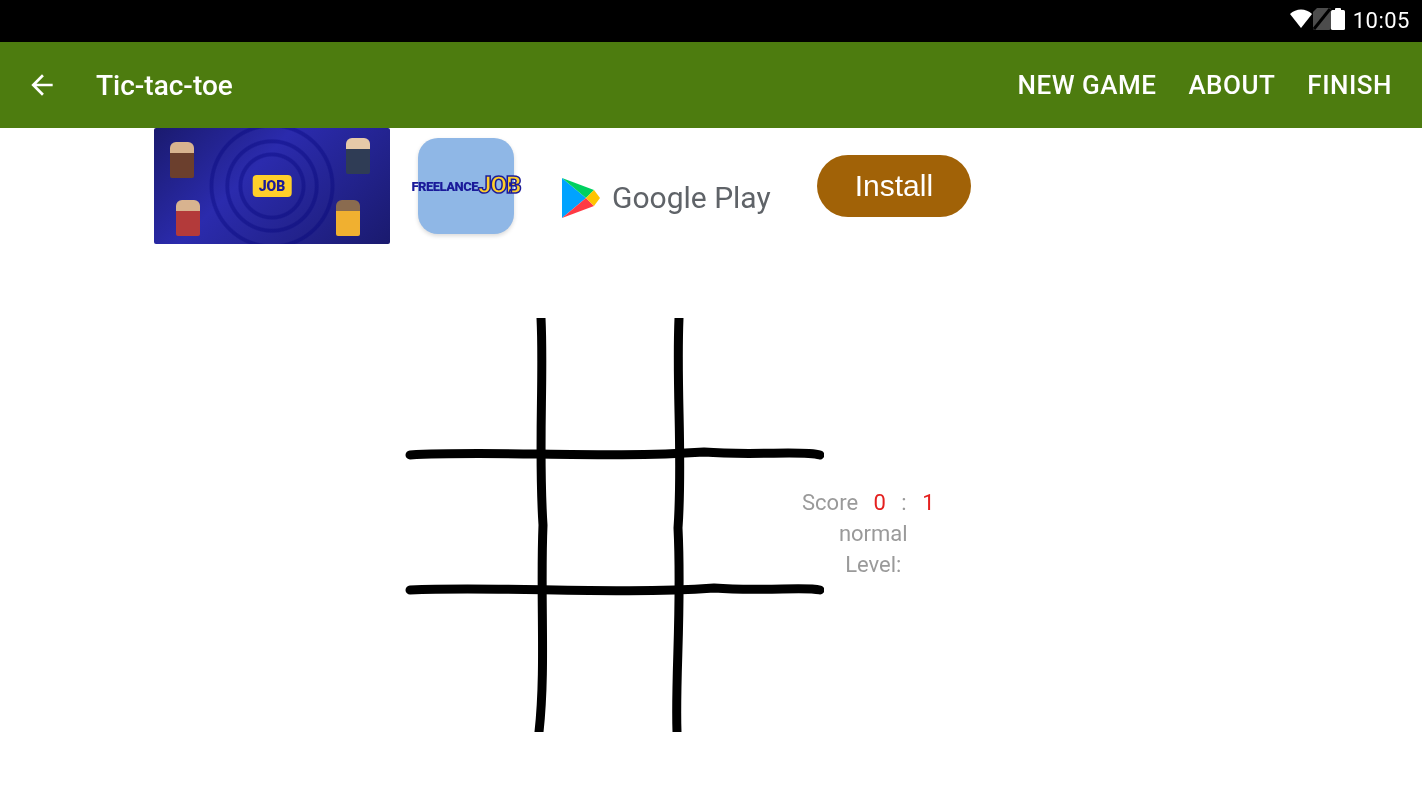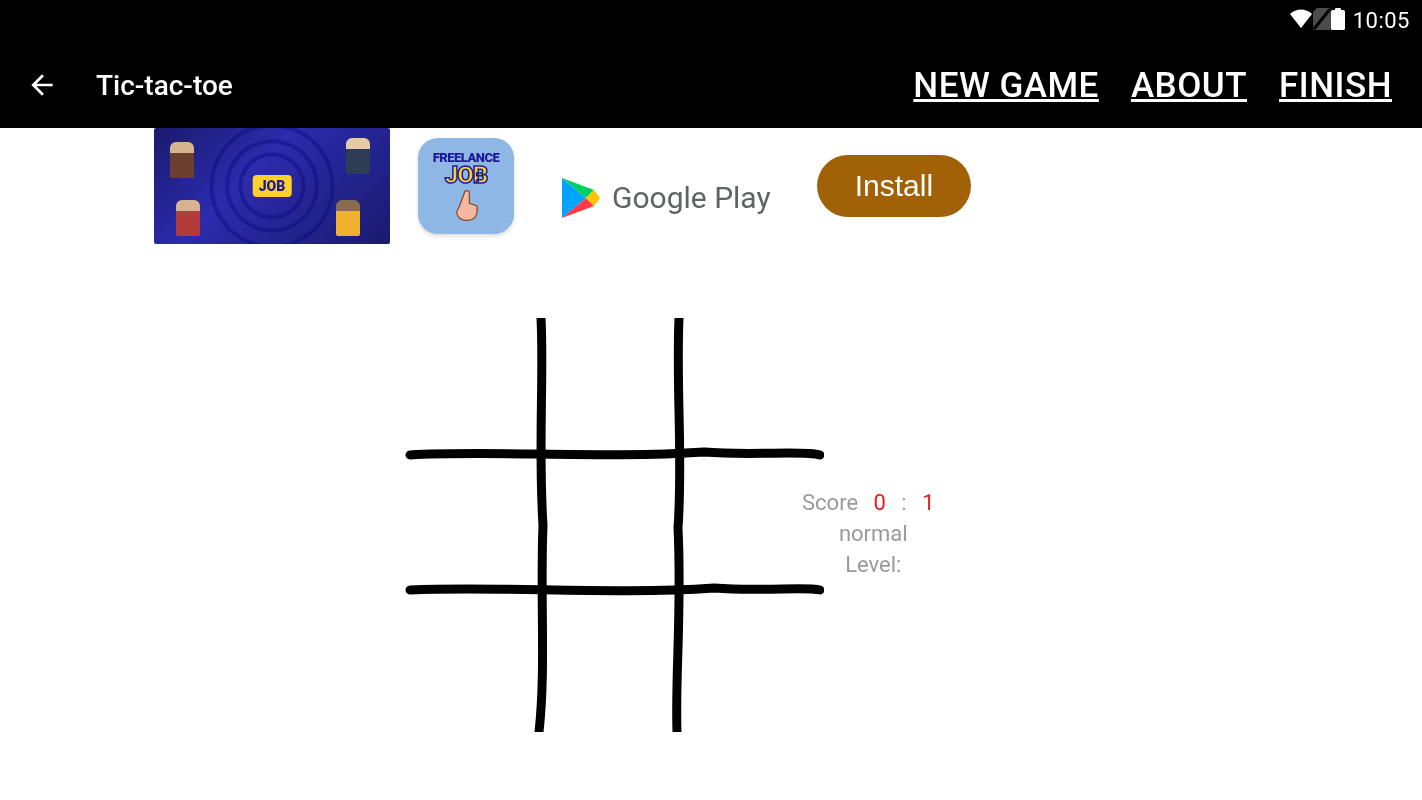--- a/index.html
+++ b/index.html
@@ -3,37 +3,37 @@
 <meta charset="utf-8">
 <style>
   * { box-sizing: border-box; margin: 0; padding: 0; }
   html, body { width: 1422px; height: 800px; font-family: Roboto, "Helvetica Neue", Arial, sans-serif; background: #fff; overflow: hidden; }
   
   .status-bar { height: 42px; background: #000; color: #fff; display: flex; align-items: center; justify-content: flex-end; padding: 0 12px; font-size: 22px; letter-spacing: 0.5px; }
   .status-bar .icons { display: flex; align-items: flex-start; }
   .status-bar .clock { margin-left: 8px; font-weight: 400; }
   .sim-off { opacity: 0.55; }
   
-  .app-bar { height: 86px; background: #000000; color: #fff; display: flex; align-items: center; padding: 0 14px 0 18px; }
+  .app-bar { height: 86px; background: #4d7c0f; color: #fff; display: flex; align-items: center; padding: 0 14px 0 18px; }
   .back-btn { width: 48px; height: 48px; display: flex; align-items: center; justify-content: center; cursor: pointer; }
   .app-title { font-size: 28px; font-weight: 500; margin-left: 30px; }
   .app-bar .spacer { flex: 1; }
-  .menu-item { font-size: 35px; font-weight: 500; letter-spacing: 0.5px; padding: 0 16px; cursor: pointer; white-space: nowrap; text-decoration: underline; }
+  .menu-item { font-size: 26px; font-weight: 500; letter-spacing: 0.5px; padding: 0 16px; cursor: pointer; white-space: nowrap; }
   
   .ad-banner { height: 116px; display: flex; align-items: center; padding-left: 154px; gap: 28px; }
   .ad-thumb { width: 236px; height: 116px; background: linear-gradient(135deg, #1a1a6e 0%, #2b2bad 40%, #1a1a6e 100%); border-radius: 2px; position: relative; overflow: hidden; }
   .ad-thumb .swirl { position: absolute; inset: 0; background:
     radial-gradient(circle at 50% 50%, rgba(255,255,255,0) 0 22%, rgba(0,0,120,0.35) 23% 25%, rgba(255,255,255,0) 26% 32%, rgba(0,0,120,0.35) 33% 35%, rgba(255,255,255,0) 36% 44%, rgba(0,0,120,0.35) 45% 47%, rgba(255,255,255,0) 48% 100%); }
   .ad-thumb .logo { position: absolute; left: 50%; top: 50%; transform: translate(-50%,-50%); background: #ffcf2a; color: #1a1a9a; font-weight: 900; font-size: 14px; padding: 4px 6px; border-radius: 4px; line-height: 1; text-align: center; }
   .ad-thumb .person { position: absolute; width: 24px; height: 36px; }
   .ad-thumb .p1 { left: 16px; top: 14px; background: linear-gradient(#d8b38f 0 30%, #6b3f2d 30% 100%); border-radius: 6px 6px 2px 2px; }
   .ad-thumb .p2 { right: 20px; top: 10px; background: linear-gradient(#e6c9a8 0 30%, #2f3c55 30% 100%); border-radius: 6px 6px 2px 2px; }
   .ad-thumb .p3 { left: 22px; bottom: 8px; background: linear-gradient(#d8b38f 0 30%, #b33a3a 30% 100%); border-radius: 6px 6px 2px 2px; }
   .ad-thumb .p4 { right: 30px; bottom: 8px; background: linear-gradient(#8a6b4f 0 30%, #f0b030 30% 100%); border-radius: 6px 6px 2px 2px; }
-  .ad-icon { width: 96px; height: 96px; border-radius: 20px; background: #8fb7e6; display: flex; flex-direction: column; align-items: center; justify-content: center; position: relative; box-shadow: 0 2px 4px rgba(0,0,0,0.15); }
+  .ad-icon { width: 96px; height: 96px; border-radius: 20px; background: #8fb7e6; display: flex; flex-direction: row; align-items: center; justify-content: center; position: relative; box-shadow: 0 2px 4px rgba(0,0,0,0.15); }
   .ad-icon .txt1 { font-size: 13px; font-weight: 900; color: #1a1a9a; letter-spacing: -0.5px; }
   .ad-icon .txt2 { font-size: 24px; font-weight: 900; color: #ffcf2a; letter-spacing: -1px; line-height: 0.9; -webkit-text-stroke: 1.5px #1a1a9a; }
   .ad-icon .hand { width: 34px; height: 34px; margin-top: 2px; }
   .ad-title { font-size: 42px; font-weight: 400; color: #000; letter-spacing: -0.5px; }
   .gplay { display: flex; align-items: center; gap: 12px; margin-left: 18px; margin-top: 23px; }
   .gplay-text { font-size: 30px; color: #5f6368; font-weight: 400; }
   .install-btn { margin-left: 18px; background: #a16207; color: #fff; font-size: 30px; border: none; border-radius: 36px; padding: 14px 38px; cursor: pointer; font-weight: 400; }
   
   .game-area { position: absolute; left: 0; right: 0; top: 244px; bottom: 0; }
   .board { position: absolute; left: 404px; top: 74px; width: 420px; height: 414px; }

